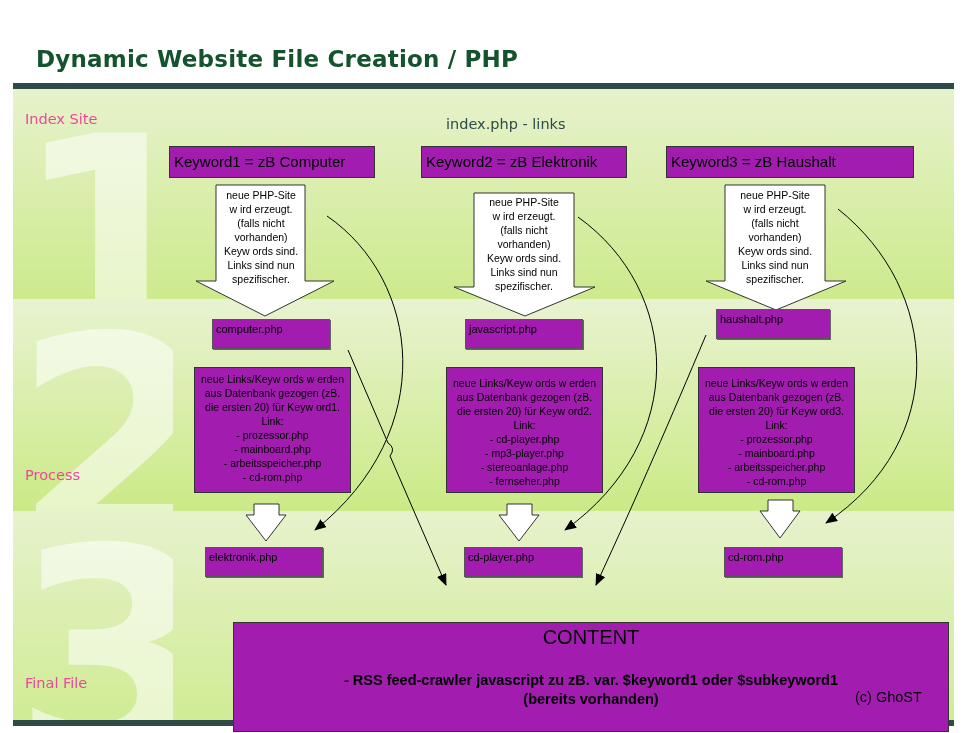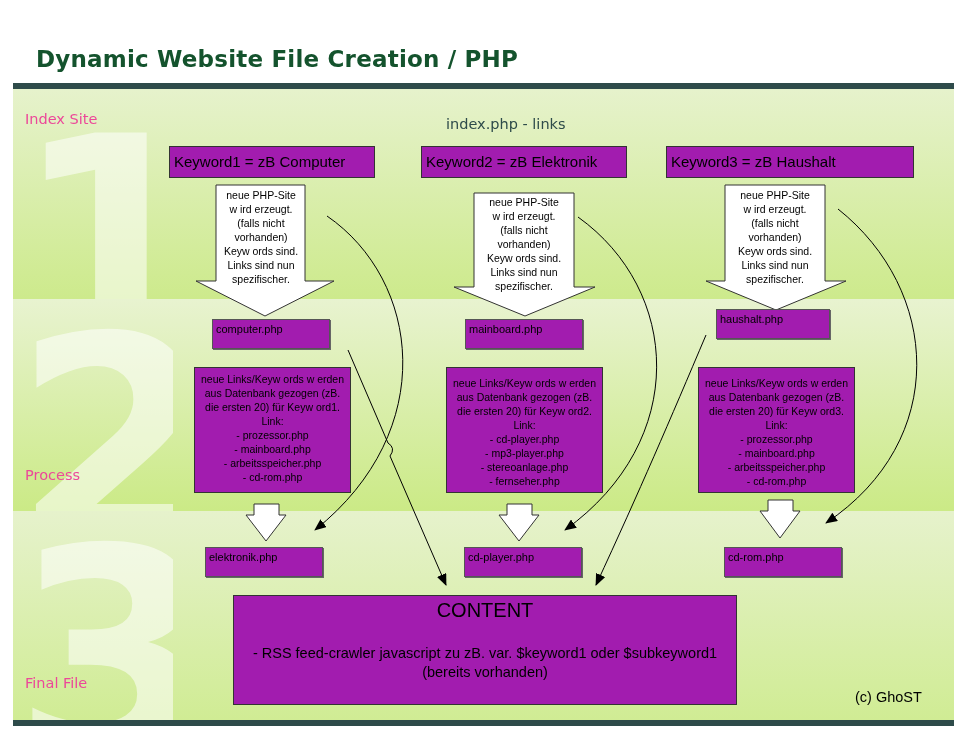--- a/index.html
+++ b/index.html
@@ -51,23 +51,23 @@
   }
   .kw { height: 32px; font-size: 15px; padding: 6px 0 0 4px; }
   .file { height: 30px; font-size: 11px; padding: 3px 0 6px 3px; border-color: #555; box-shadow: 1px 1px 0 #666; }
   .info {
     font-size: 10.5px; text-align: center; line-height: 14px; padding-top: 4px; border-color: #333;
   }
   .arrow-text {
     position: absolute; width: 92px; text-align: center;
     font-size: 10.5px; line-height: 14px; color: #000;
   }
-  .content-box { left: 233px; top: 595px; width: 504px; height: 110px; text-align: center; }
+  .content-box { left: 233px; top: 622px; width: 716px; height: 110px; text-align: center; }
   .content-title { font-size: 20px; margin-top: 3px; }
-  .content-text { font-size: 14.5px; line-height: 19px; margin-top: 22px; }
+  .content-text { font-size: 14.5px; line-height: 19px; margin-top: 22px; font-weight: bold; }
   .copyright { position: absolute; left: 855px; top: 689px; font-size: 14.5px; color: #000; }
   svg.overlay { position: absolute; left: 0; top: 0; }
 </style>
 </head>
 <body>
 
 <div class="title">Dynamic Website File Creation / PHP</div>
 <div class="rule-top"></div>
 
 <div class="band band-1"></div>
@@ -141,21 +141,21 @@
   <div>neue PHP-Site</div>
     <div>w ird erzeugt.</div>
     <div>(falls nicht</div>
     <div>vorhanden)</div>
     <div>Keyw ords sind.</div>
     <div>Links sind nun</div>
     <div>spezifischer.</div>
 </div>
 
 <div class="box file" style="left:212px;top:319px;width:118px">computer.php</div>
-<div class="box file" style="left:465px;top:319px;width:118px">mainboard.php</div>
+<div class="box file" style="left:465px;top:319px;width:118px">javascript.php</div>
 <div class="box file" style="left:716px;top:309px;width:114px">haushalt.php</div>
 
 <div class="box info" style="left:194px;top:367px;width:157px;height:126px">
   <div>neue Links/Keyw ords w erden</div>
     <div>aus Datenbank gezogen (zB.</div>
     <div>die ersten 20) für Keyw ord1.</div>
     <div>Link:</div>
     <div>- prozessor.php</div>
     <div>- mainboard.php</div>
     <div>- arbeitsspeicher.php</div>

